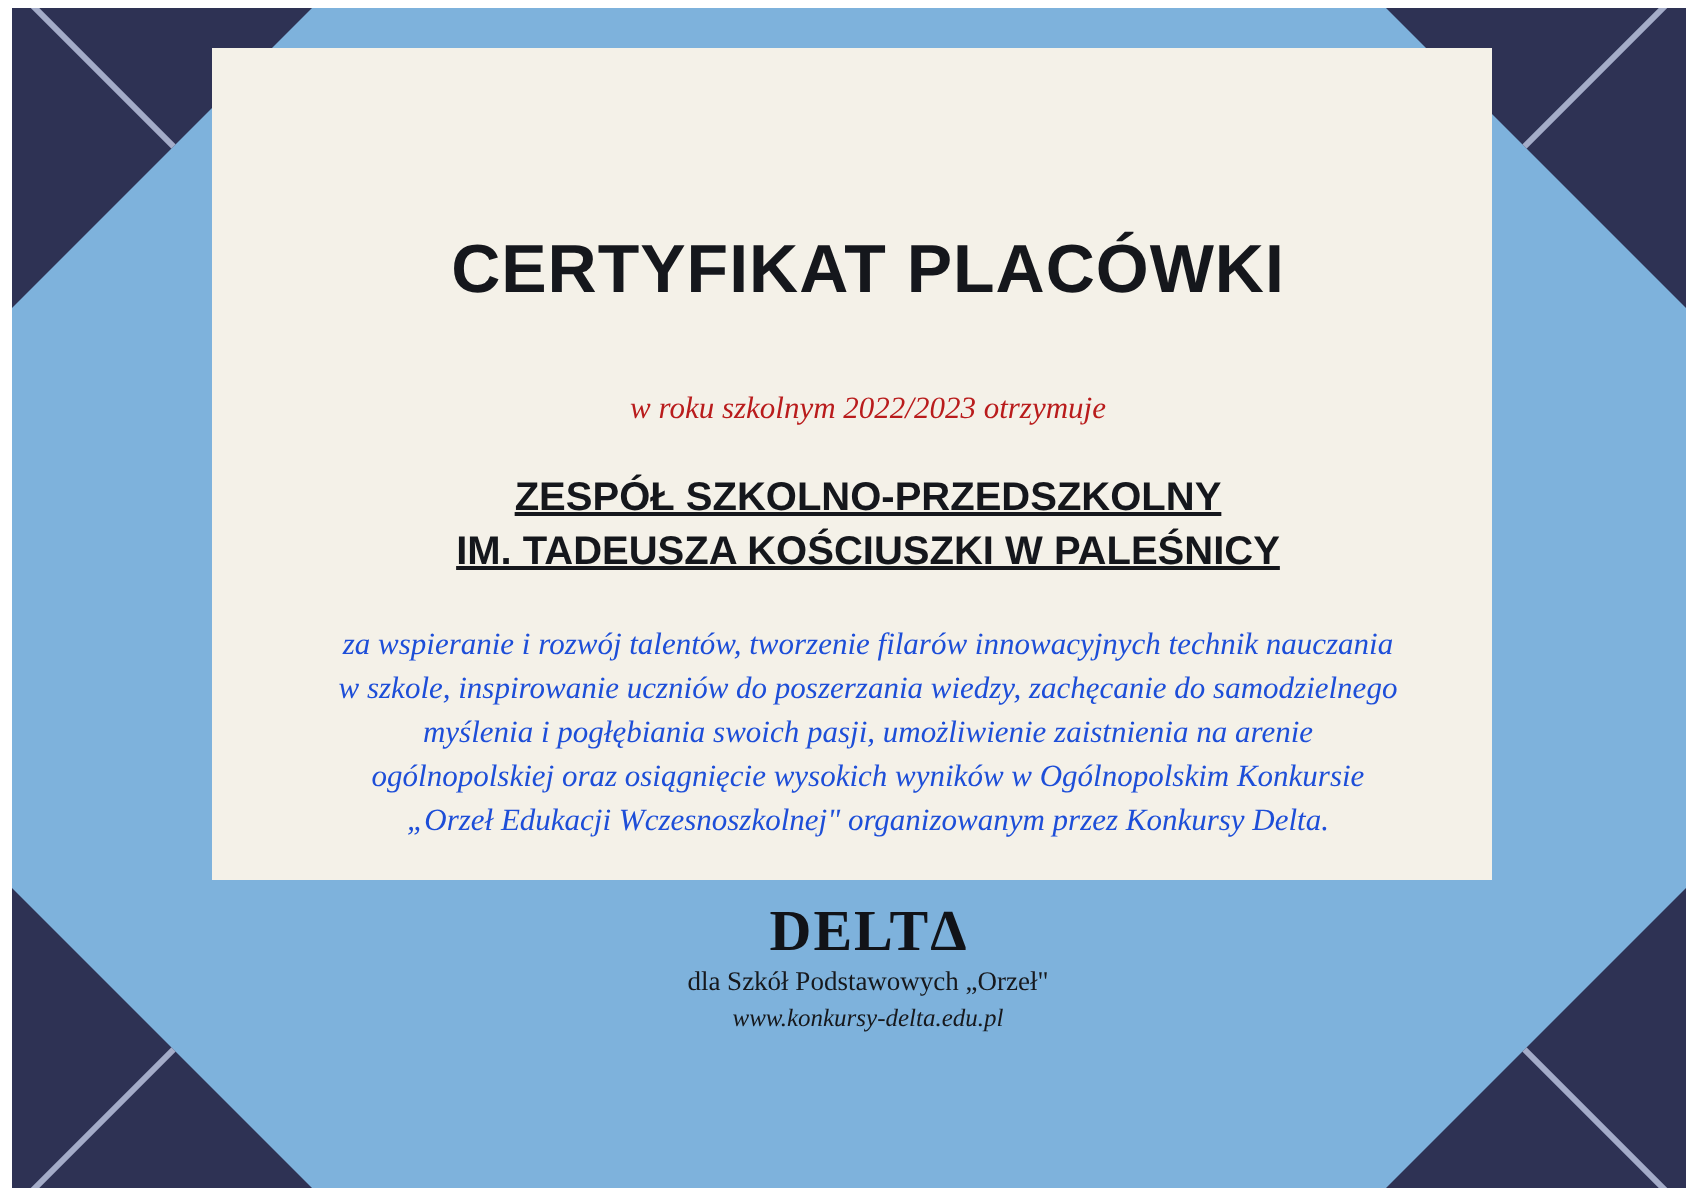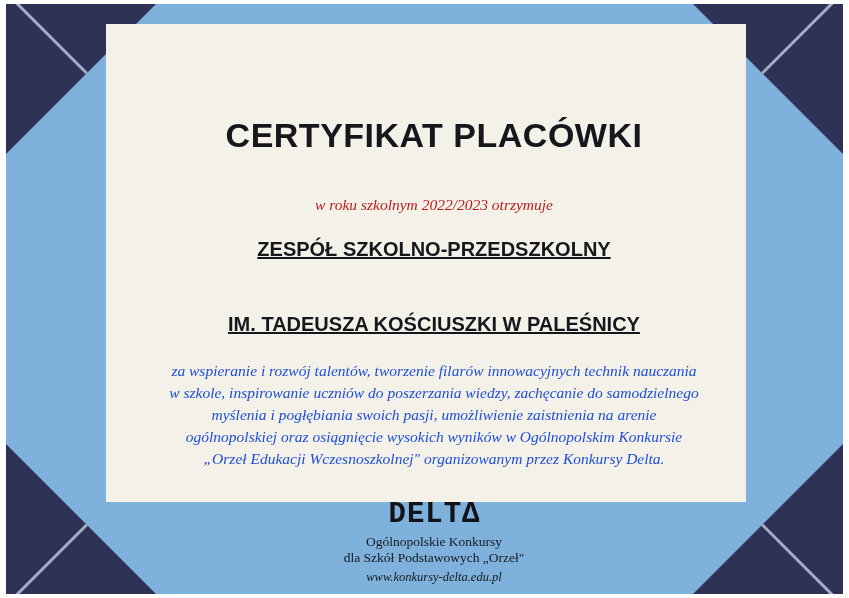--- a/index.html
+++ b/index.html
@@ -62,21 +62,21 @@
   #corner-tr .wedge-line { right: -44px; top: 58px; transform: rotate(-45deg); }
   #corner-bl .wedge-line { left: -44px; bottom: 58px; transform: rotate(-45deg); }
   #corner-br .wedge-line { right: -44px; bottom: 58px; transform: rotate(45deg); }
 
   
   #certificate-panel {
     position: absolute;
     left: 106px;
     top: 24px;
     width: 640px;
-    height: 478px;
+    height: 416px;
     background: #f4f1e8;
     box-sizing: border-box;
     padding: 28px 40px 18px 56px;
     text-align: center;
   }
 
   #main-title {
     margin: 62px 0 0 0;
     font-family: "Liberation Sans", sans-serif;
     font-weight: bold;
@@ -97,37 +97,37 @@
 
   #recipient {
     margin-top: 22px;
     font-family: "Liberation Sans", sans-serif;
     font-weight: bold;
     font-size: 20px;
     line-height: 1.35;
     color: #15171c;
     text-decoration: underline;
   }
-  #recipient .rec-line2 { display: block; margin-top: 48px; }
+  #recipient .rec-line2 { display: block; }
 
   #description {
     margin-top: 22px;
     font-family: "Liberation Serif", serif;
     font-style: italic;
     font-size: 15.5px;
     line-height: 1.42;
     color: #1d4ed8;
     padding: 0 6px;
   }
 
   #logo-block {
     margin-top: 28px;
   }
   #brand-logo {
-    font-family: Liberation Mono, monospace;
+    font-family: Liberation Serif, serif;
     font-weight: bold;
     font-size: 29px;
     letter-spacing: 1px;
     color: #111318;
     display: inline-block;
     text-align: center;
   }
   #brand-logo .delta-glyph { letter-spacing: 0; }
 
   #logo-sub1, #logo-sub2 {
@@ -175,19 +175,18 @@
 
     <div id="recipient">
       <span class="rec-line1">ZESPÓŁ SZKOLNO-PRZEDSZKOLNY</span>
       <span class="rec-line2">IM. TADEUSZA KOŚCIUSZKI W PALEŚNICY</span>
     </div>
 
     <div id="description">za wspieranie i rozwój talentów, tworzenie filarów innowacyjnych technik nauczania w szkole, inspirowanie uczniów do poszerzania wiedzy, zachęcanie do samodzielnego myślenia i pogłębiania swoich pasji, umożliwienie zaistnienia na arenie ogólnopolskiej oraz osiągnięcie wysokich wyników w Ogólnopolskim Konkursie „Orzeł Edukacji Wczesnoszkolnej" organizowanym przez Konkursy Delta.</div>
 
     <div id="logo-block">
       <div id="brand-logo"><span>DELT</span><span class="delta-glyph">Δ</span></div>
-      <div id="logo-sub1">Ogólnopolskie Konkursy</div>
       <div id="logo-sub2">dla Szkół Podstawowych „Orzeł"</div>
       <div id="logo-url">www.konkursy-delta.edu.pl</div>
     </div>
 
   </div>
 </div>
 
 </body></html>

